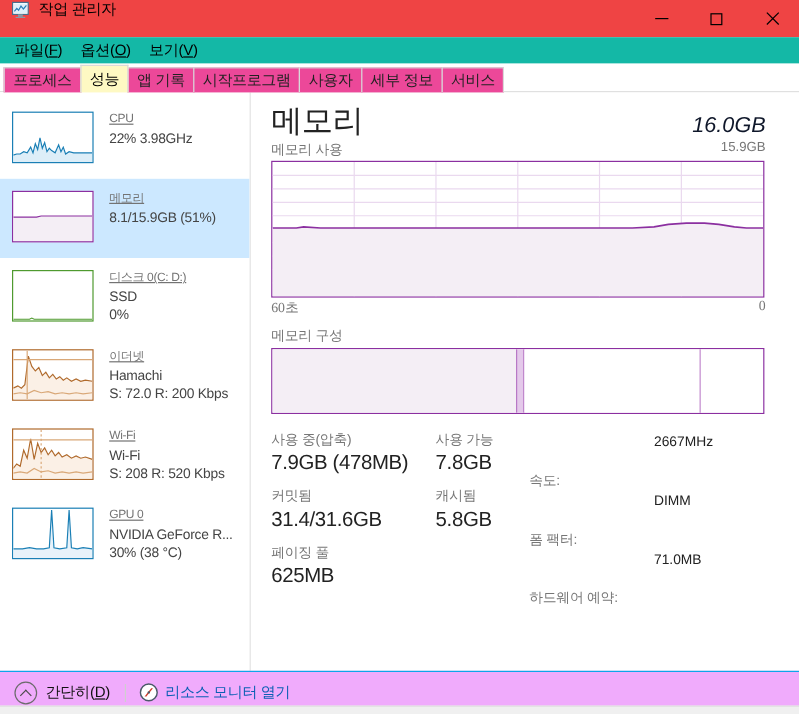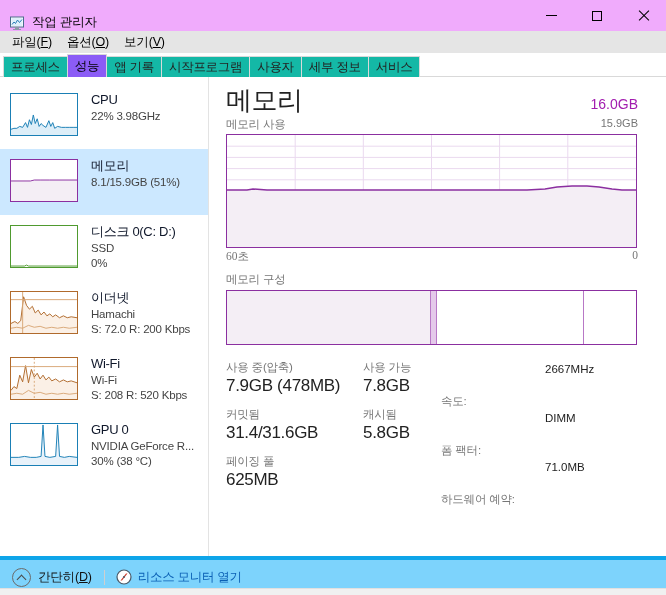--- a/index.html
+++ b/index.html
@@ -21,22 +21,22 @@
     background: #ffffff;
     box-sizing: border-box;
     display: flex;
     flex-direction: column;
   }
 
   
   .titlebar {
     height: 31px;
     display: flex;
-    align-items: flex-end;
-    background: #f0abfc;
+    align-items: flex-start;
+    background: #ef4444;
     flex: none;
   }
   .title-icon {
     width: 16px;
     height: 16px;
     margin-left: 9px;
     margin-right: 7px;
     flex: none;
     position: relative;
   }
@@ -92,21 +92,21 @@
   .glyph-close::before { transform: rotate(45deg); }
   .glyph-close::after  { transform: rotate(-45deg); }
 
   
   .menubar {
     height: 22px;
     display: flex;
     align-items: center;
     padding-left: 5px;
     flex: none;
-    background: #e5e5e5;
+    background: #14b8a6;
   }
   .menu-item {
     font-size: 12.5px;
     color: #000;
     padding: 2px 8px 2px 7px;
     letter-spacing: -0.2px;
     white-space: nowrap;
   }
   .menu-item .mn { text-decoration: underline; }
 
@@ -128,30 +128,30 @@
     background: #d9d9d9;
   }
   .tab {
     font-size: 12.5px;
     color: #222;
     height: 21px;
     line-height: 21px;
     padding: 0 7px;
     border: 1px solid #d9d9d9;
     border-bottom: none;
-    background: #14b8a6;
+    background: #ec4899;
     margin-right: -1px;
     position: relative;
     z-index: 1;
     white-space: nowrap;
     letter-spacing: -0.3px;
     box-sizing: border-box;
   }
   .tab.active {
-    background: #8b5cf6;
+    background: #fef9c3;
     color: #000;
     height: 23px;
     line-height: 22px;
     z-index: 3;
   }
 
   
   .content {
     flex: 1;
     display: flex;
@@ -187,25 +187,26 @@
     position: relative;
     overflow: hidden;
   }
   .side-thumb svg { display: block; width: 100%; height: 100%; }
   .side-text {
     margin-left: 13px;
     min-width: 0;
     padding-top: 0px;
   }
   .side-title {
-    font-size: 13px;
-    color: #0f172a;
+    font-size: 10px;
+    color: #737373;
     line-height: 19px;
     letter-spacing: -0.3px;
     white-space: nowrap;
+    text-decoration: underline;
   }
   .side-sub {
     font-size: 11.5px;
     color: #444;
     line-height: 15px;
     letter-spacing: -0.2px;
     white-space: nowrap;
   }
 
   
@@ -222,23 +223,24 @@
     width: 412px;
   }
   .main-title {
     font-size: 26px;
     color: #222;
     line-height: 30px;
     letter-spacing: -0.5px;
   }
   .main-cap {
     margin-left: auto;
-    font-size: 14px;
-    color: #a21caf;
+    font-size: 18px;
+    color: #0f172a;
     line-height: 22px;
+    font-style: italic;
   }
   .graph-labels {
     display: flex;
     width: 412px;
     margin-top: 2px;
   }
   .lbl-left {
     font-size: 11.5px;
     color: #767676;
     letter-spacing: -0.2px;
@@ -354,22 +356,22 @@
     margin-left: 20px;
   }
 
   
   .footer {
     height: 35px;
     flex: none;
     display: flex;
     align-items: center;
     padding-left: 12px;
-    background: #7dd3fc;
-    border-top: 4px solid #0ea5e9;
+    background: #f0abfc;
+    border-top: 1px solid #0ea5e9;
     position: relative;
   }
   .footer::after {
     content: "";
     position: absolute;
     left: 0; right: 0; bottom: 0;
     height: 6px;
     background: #f0f0f0;
     border-top: 1px solid #e0e0e0;
   }

